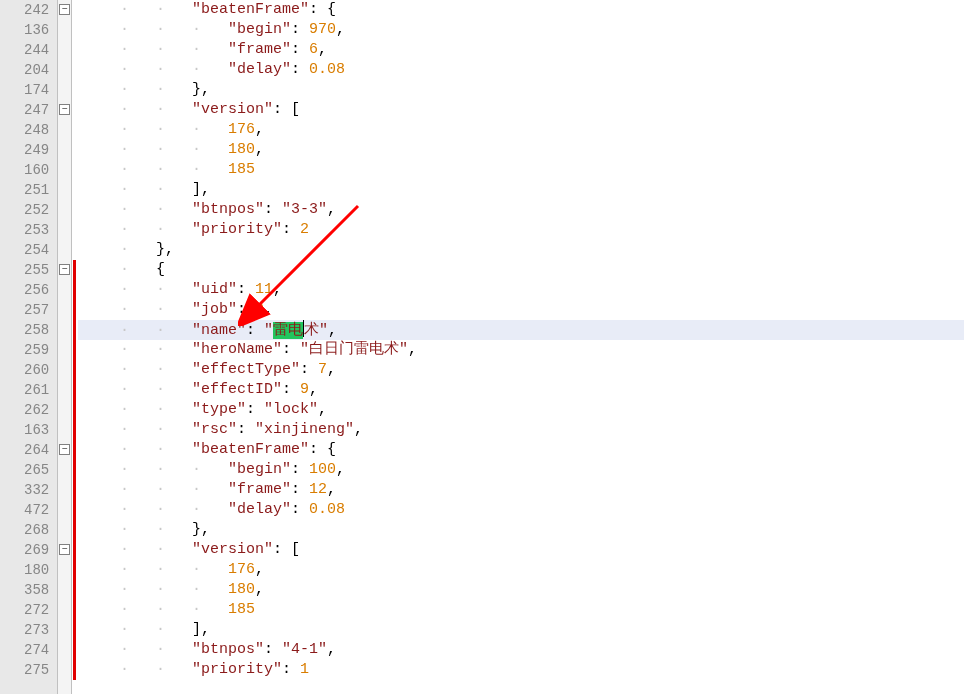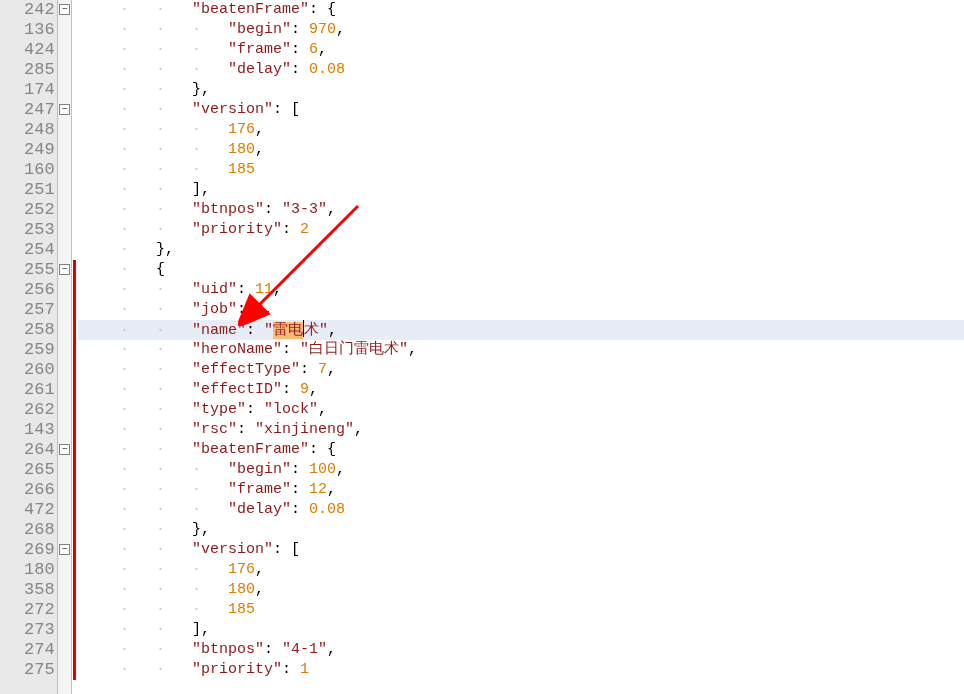--- a/index.html
+++ b/index.html
@@ -22,21 +22,21 @@
     background: #e8e8e8;
     border-right: 1px solid #c0c0c0;
     color: #868686;
     text-align: right;
     padding-right: 10px;
     user-select: none;
   }
   .gutter .ln {
     height: 20px;
     line-height: 20px;
-    font-size: 17px;
+    font-size: 14px;
     margin-left: 24px;
   }
   .fold-col {
     width: 14px;
     background: #f4f4f4;
     border-right: 1px solid #c0c0c0;
     position: relative;
   }
   .fold-box {
     position: absolute;
@@ -78,21 +78,21 @@
   }
   .guide-dots {
     color: #c8c8c8;
     letter-spacing: 0;
   }
   .k  { color: #8b1a1a; }   
   .s  { color: #8b1a1a; }   
   .n  { color: #d97d00; font-family: Liberation Mono, monospace; }   
   .p  { color: #000; }      
   .sel {
-    background: #fdba74;
+    background: #22c55e;
   }
   .caret {
     display: inline-block;
     width: 1px; height: 17px;
     background: #000;
     vertical-align: -3px;
   }
   .arrow-svg {
     position: absolute;
     top: 196px;
@@ -101,43 +101,43 @@
     z-index: 10;
   }
 </style>
 </head>
 <body>
 
 <div class="editor">
   <div class="gutter">
       <div class="ln">242</div>
       <div class="ln">136</div>
-      <div class="ln">424</div>
-      <div class="ln">285</div>
+      <div class="ln">244</div>
+      <div class="ln">204</div>
       <div class="ln">174</div>
       <div class="ln">247</div>
       <div class="ln">248</div>
       <div class="ln">249</div>
       <div class="ln">160</div>
       <div class="ln">251</div>
       <div class="ln">252</div>
       <div class="ln">253</div>
       <div class="ln">254</div>
       <div class="ln">255</div>
       <div class="ln">256</div>
       <div class="ln">257</div>
       <div class="ln">258</div>
       <div class="ln">259</div>
       <div class="ln">260</div>
       <div class="ln">261</div>
       <div class="ln">262</div>
-      <div class="ln">143</div>
+      <div class="ln">163</div>
       <div class="ln">264</div>
       <div class="ln">265</div>
-      <div class="ln">266</div>
+      <div class="ln">332</div>
       <div class="ln">472</div>
       <div class="ln">268</div>
       <div class="ln">269</div>
       <div class="ln">180</div>
       <div class="ln">358</div>
       <div class="ln">272</div>
       <div class="ln">273</div>
       <div class="ln">274</div>
       <div class="ln">275</div>
     </div>

